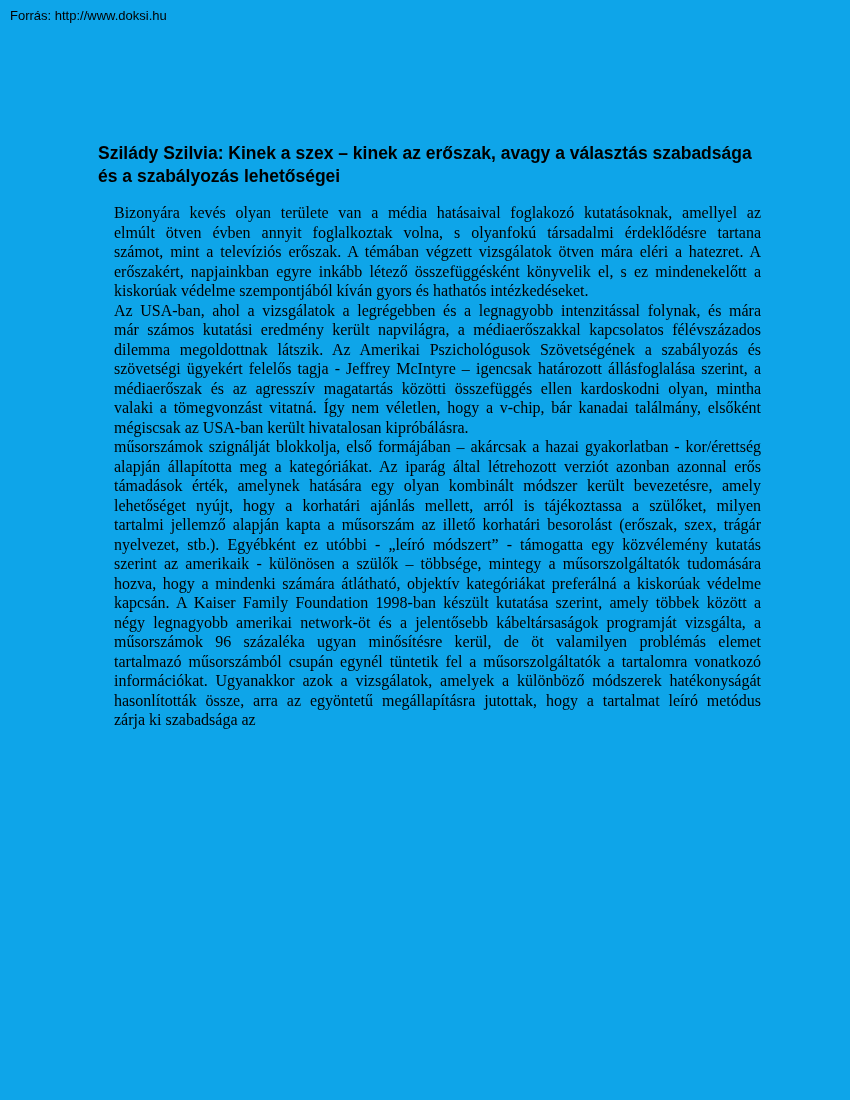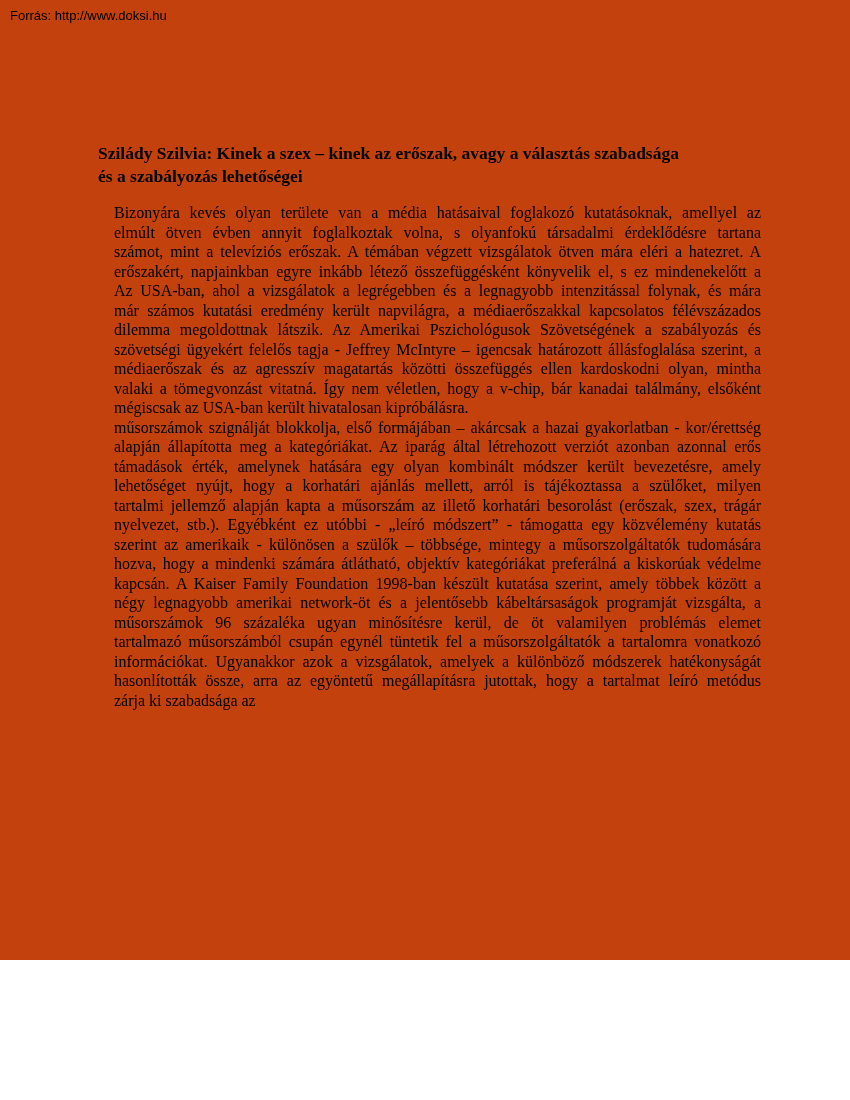--- a/index.html
+++ b/index.html
@@ -3,22 +3,22 @@
 <meta charset="utf-8">
 <style>
   html, body {
     margin: 0;
     padding: 0;
     background: #ffffff;
   }
   .page {
     position: relative;
     width: 850px;
-    height: 960px;
-    background: #c2410c;
+    height: 1100px;
+    background: #0ea5e9;
     color: #000000;
     overflow: hidden;
   }
   .source {
     position: absolute;
     left: 10px;
     top: 8px;
     font-family: "Liberation Sans", sans-serif;
     font-size: 13px;
     color: #000000;
@@ -26,21 +26,21 @@
   }
   .content {
     position: absolute;
     left: 98px;
     top: 142px;
     width: 663px;
   }
   .title {
     margin: 0 0 15px 0;
     padding: 0;
-    font-family: Liberation Serif, serif;
+    font-family: Liberation Sans, sans-serif;
     font-weight: bold;
     font-size: 17.5px;
     line-height: 23px;
     color: #000000;
   }
   .title .tline {
     display: block;
   }
   .body {
     font-family: "Liberation Serif", serif;
@@ -72,20 +72,21 @@
     <h1 class="title">
       <span class="tline">Szilády Szilvia: Kinek a szex – kinek az erőszak, avagy a választás szabadsága</span>
       <span class="tline">és a szabályozás lehetőségei</span>
     </h1>
 
     <div class="body" id="doc-body">
         <div class="line">Bizonyára kevés olyan területe van a média hatásaival foglakozó kutatásoknak, amellyel az</div>
         <div class="line">elmúlt ötven évben annyit foglalkoztak volna, s olyanfokú társadalmi érdeklődésre tartana</div>
         <div class="line">számot, mint a televíziós erőszak. A témában végzett vizsgálatok ötven mára eléri a hatezret. A</div>
         <div class="line">erőszakért, napjainkban egyre inkább létező összefüggésként könyvelik el, s ez mindenekelőtt a</div>
+        <div class="line para-last">kiskorúak védelme szempontjából kíván gyors és hathatós intézkedéseket.</div>
         <div class="line">Az USA-ban, ahol a vizsgálatok a legrégebben és a legnagyobb intenzitással folynak, és mára</div>
         <div class="line">már számos kutatási eredmény került napvilágra, a médiaerőszakkal kapcsolatos félévszázados</div>
         <div class="line">dilemma megoldottnak látszik. Az Amerikai Pszichológusok Szövetségének a szabályozás és</div>
         <div class="line">szövetségi ügyekért felelős tagja - Jeffrey McIntyre – igencsak határozott állásfoglalása szerint, a</div>
         <div class="line">médiaerőszak és az agresszív magatartás közötti összefüggés ellen kardoskodni olyan, mintha</div>
         <div class="line">valaki a tömegvonzást vitatná. Így nem véletlen, hogy a v-chip, bár kanadai találmány, elsőként</div>
         <div class="line para-last">mégiscsak az USA-ban került hivatalosan kipróbálásra.</div>
         <div class="line">műsorszámok szignálját blokkolja, első formájában – akárcsak a hazai gyakorlatban - kor/érettség</div>
         <div class="line">alapján állapította meg a kategóriákat. Az iparág által létrehozott verziót azonban azonnal erős</div>
         <div class="line">támadások érték, amelynek hatására egy olyan kombinált módszer került bevezetésre, amely</div>

